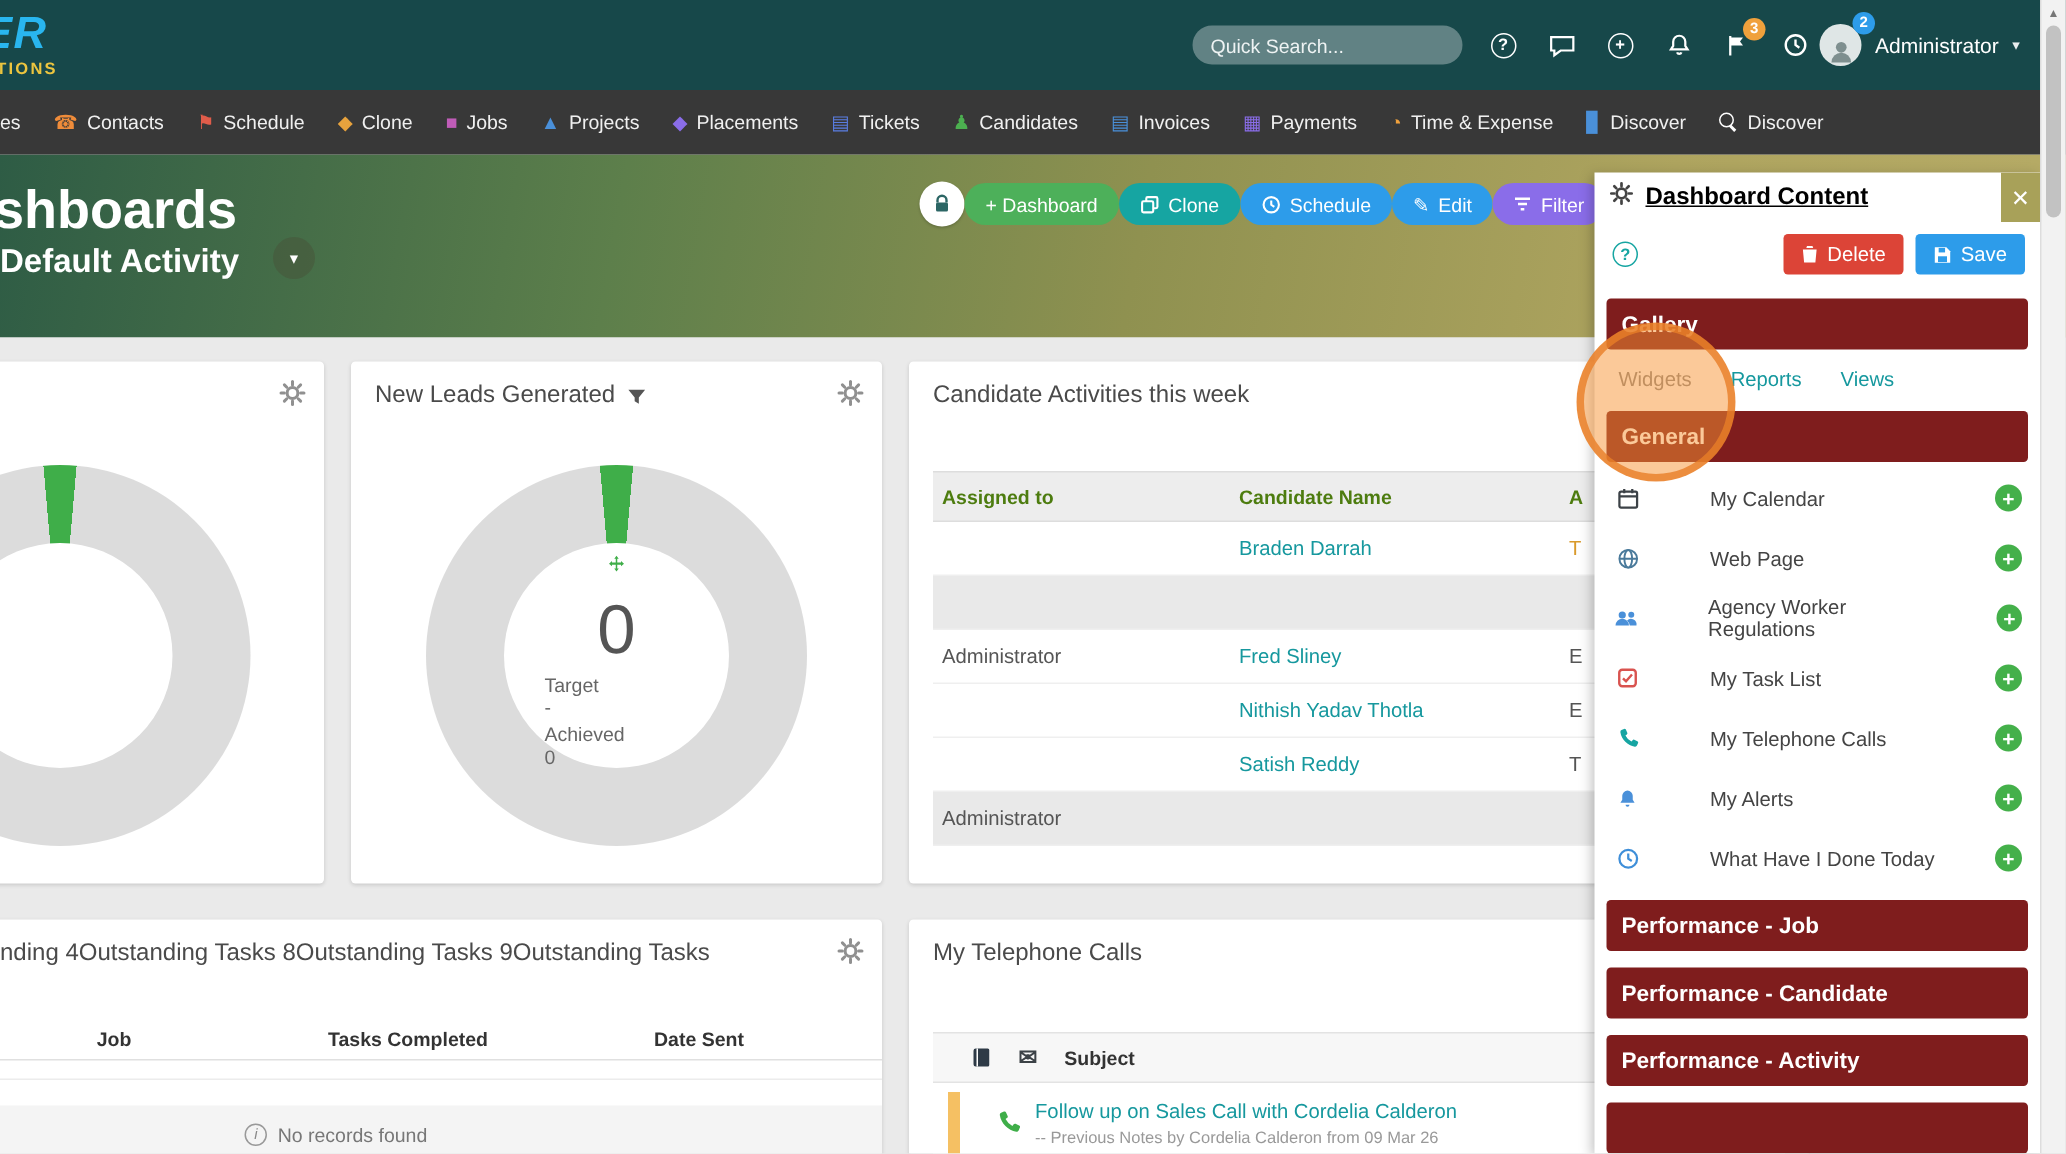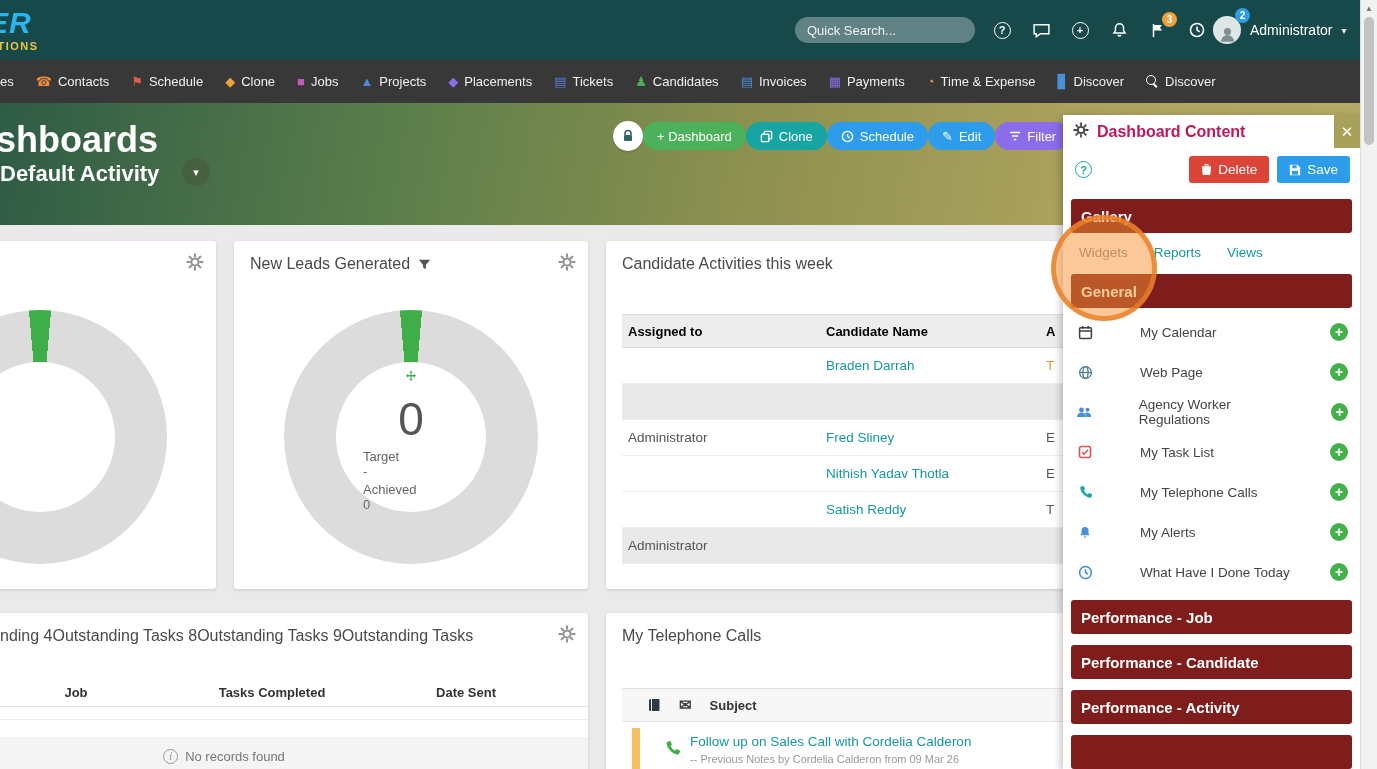--- a/index.html
+++ b/index.html
@@ -60,21 +60,21 @@
 
   .donut { position:absolute; width:254px; height:254px; border-radius:50%; background:conic-gradient(from -5deg,#3fae49 0deg 10deg,#dcdcdc 10deg 360deg); }
   .donut-hole { position:absolute; left:52px; top:52px; width:150px; height:150px; border-radius:50%; background:#fff; display:flex; flex-direction:column; align-items:center; }
   .donut-a { left:53px; top:69px; }
   .donut-b { left:50px; top:69px; }
   .big-zero { font-size:46px; color:#555; margin-top:10px; }
   .ta-row { display:flex; justify-content:space-between; width:96px; font-size:13px; color:#666; margin-top:3px;flex-direction:column; }
 
   
   .cand-table { position:absolute; left:16px; top:73px; width:568px; font-size:13.5px; color:#555; }
-  .ct-head { display:flex; background:#ededed; border-top:1px solid #ddd; border-bottom:1px solid #ddd; height:34px; align-items:center; font-weight:bold; color:#000000; font-size:13px; }
+  .ct-head { display:flex; background:#ededed; border-top:1px solid #ddd; border-bottom:1px solid #ddd; height:34px; align-items:center; font-weight:bold; color:#4d7c0f; font-size:13px; }
   .ct-row { display:flex; height:36px; align-items:center; border-bottom:1px solid #efefef; }
   .ct-row.gray { background:#e9e9e9; }
   .col-assigned { width:198px; padding-left:6px; overflow:hidden; white-space:nowrap; }
   .col-candidate { width:218px; padding-left:6px; overflow:hidden; white-space:nowrap; }
   .col-activity { flex:1; padding-left:8px; overflow:hidden; white-space:nowrap; }
   .tlink { color:#16989e; cursor:pointer; text-decoration:none; }
   .act-accent { color:#d99a2b; }
 
   
   .out-title { position:absolute; left:140px; top:14px; font-size:16px; color:#4a4a4a; white-space:nowrap; }
@@ -88,21 +88,21 @@
   .calls-head { display:flex; align-items:center; gap:18px; height:34px; background:#f7f7f7; border-top:1px solid #e3e3e3; border-bottom:1px solid #e3e3e3; padding-left:26px; font-size:13px; font-weight:bold; color:#333; }
   .calls-row { position:relative; display:flex; align-items:flex-start; padding:10px 0 10px 68px; background:#fff; border-bottom:1px solid #f0f0f0; min-height:58px; }
   .calls-accent { position:absolute; left:10px; top:6px; bottom:6px; width:8px; background:#f5c063; }
   .calls-phone { position:absolute; left:42px; top:18px; }
   .call-subject { font-size:13.5px; }
   .call-note { font-size:11px; color:#999; margin-top:3px; }
 
   
   .panel { position:absolute; left:1063px; top:115px; width:297px; height:654px; background:#fff; box-shadow:-2px 2px 8px rgba(0,0,0,.25); z-index:30; overflow:hidden; }
   .panel-header { position:relative; height:33px; display:flex; align-items:center; gap:8px; padding:0 10px; }
-  .panel-title { font-size:16px; font-weight:600; color:#be185d; }
+  .panel-title { font-size:16px; font-weight:600; color:#000000;text-decoration:underline; }
   .panel-close { position:absolute; right:0; top:0; width:26px; height:33px; background:#a8a159; color:#fff; display:flex; align-items:center; justify-content:center; font-size:15px; cursor:pointer; }
   .panel-toolbar { display:flex; align-items:center; padding:8px 10px 8px 12px; }
   .help-circle { width:17px; height:17px; border:1.5px solid #16a5a2; color:#16a5a2; border-radius:50%; display:flex; align-items:center; justify-content:center; font-size:11px; font-weight:bold; cursor:pointer; }
   .btn { height:27px; border-radius:3px; border:none; color:#fff; font-size:13.5px; display:flex; align-items:center; gap:6px; padding:0 12px; cursor:pointer; font-family:"Liberation Sans",sans-serif; }
   .btn-red { background:#dc4437; margin-left:auto; }
   .btn-blue { background:#2d9cea; margin-left:8px; }
   .bar { margin:8px 8px 0 8px; height:34px; background:#7f1d1d; border-radius:3px; color:#fff; font-weight:600; font-size:15px; display:flex; align-items:center; padding:0 10px; cursor:pointer; }
   .tabs { display:flex; gap:26px; padding:12px 16px 12px 16px; font-size:13.5px; }
   .tab { cursor:pointer; color:#16989e; }
   .tab.active { color:#8a8a8a; }

